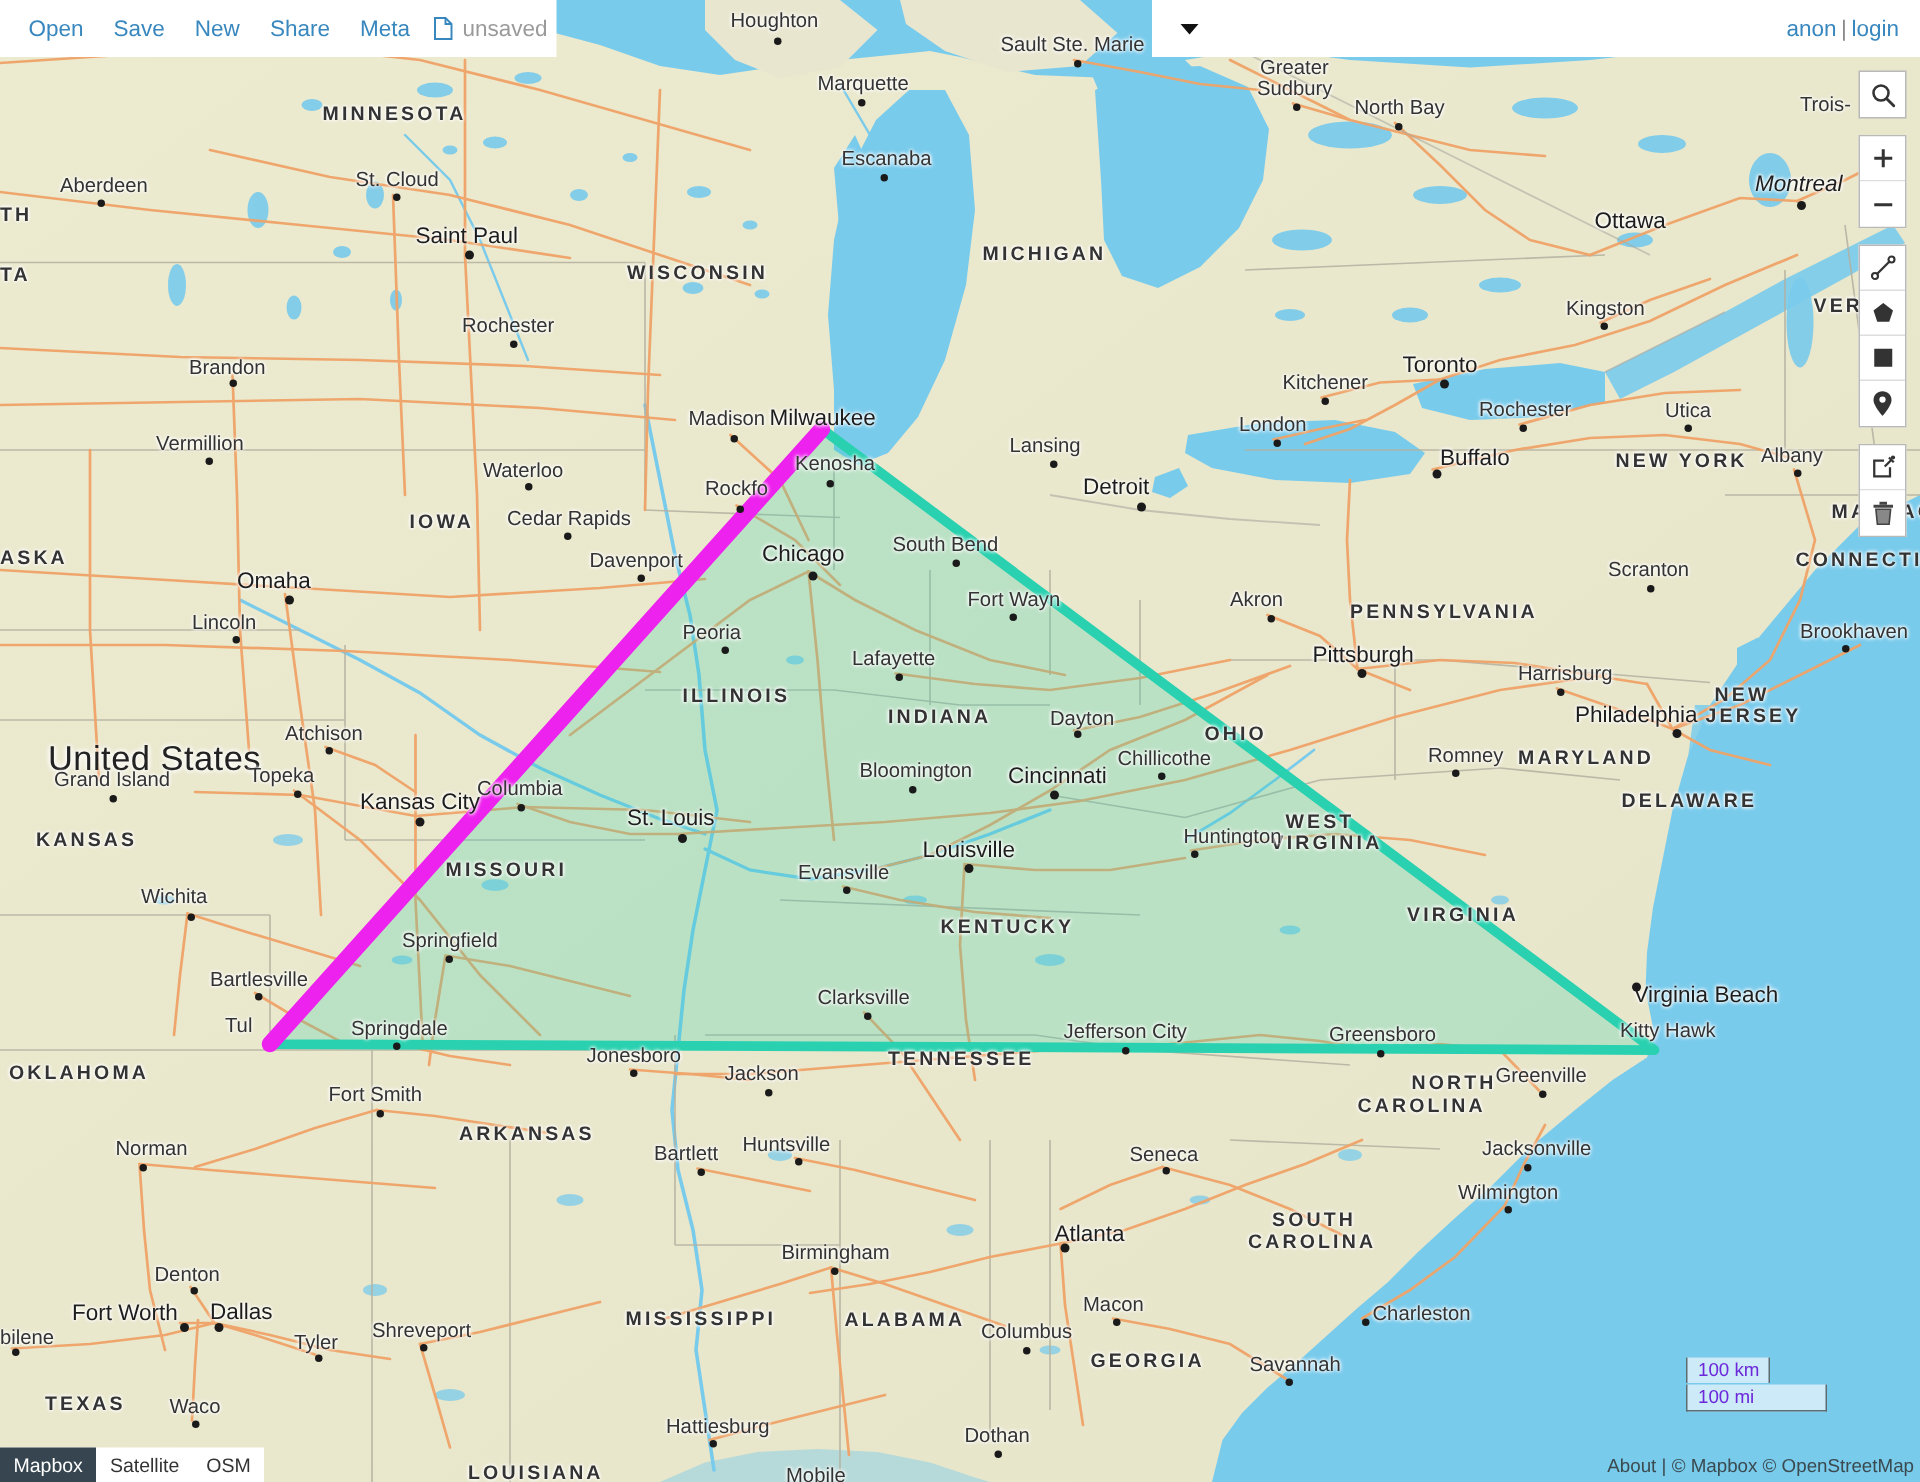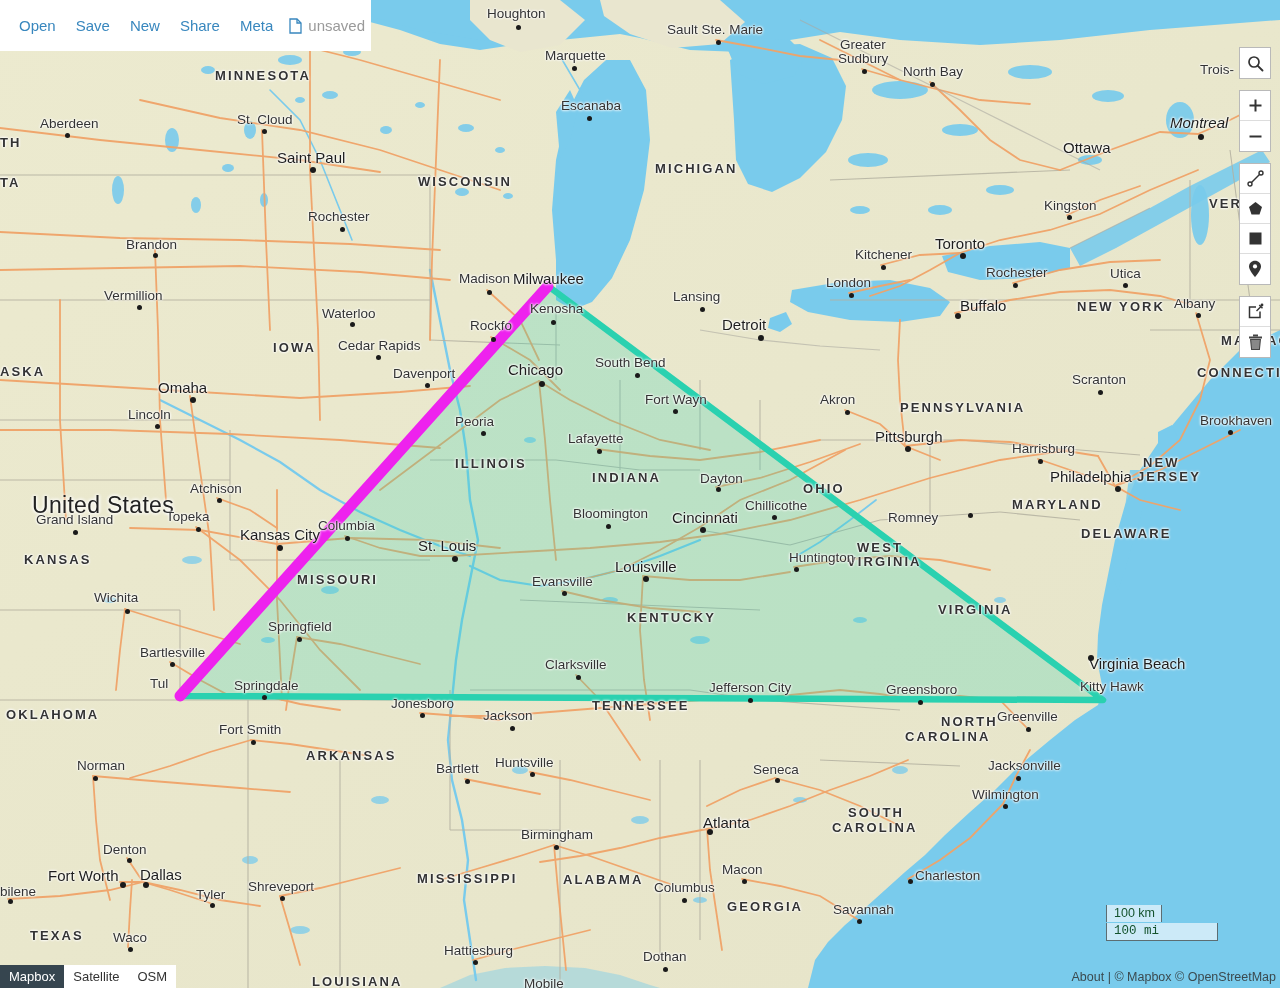--- a/index.html
+++ b/index.html
@@ -14,21 +14,21 @@
   #map-canvas {
     position: absolute;
     inset: 0;
     background: #e9e6cf;
     overflow: hidden;
   }
   .map-layer { position: absolute; inset: 0; }
 
   
   #header { position: absolute; top: 0; left: 0; width: 1280px; height: 38px; z-index: 60; pointer-events: none; }
-  .hdr-panel { position: absolute; top: 0; background: #fff; height: 51px; display: flex; align-items: center; pointer-events: auto; }
+  .hdr-panel { position: absolute; top: 0; background: #fff; height: 38px; display: flex; align-items: center; pointer-events: auto; }
   #hdr-left { left: 0; width: 371px; padding-left: 9px; gap: 0; }
   #hdr-right { left: 768px; width: 512px; padding: 0 14px; justify-content: space-between; }
 
   .nav-link {
     color: #3887be;
     font-size: 15px;
     text-decoration: none;
     padding: 4px 10px;
     cursor: pointer;
     white-space: nowrap;
@@ -79,26 +79,26 @@
   }
   .bm-item { padding: 0 9px; display: flex; align-items: center; cursor: pointer; color: #333; }
   .bm-item.active { background: #36454f; color: #fff; }
 
   
   #scale-bars { position: absolute; right: 62px; bottom: 47px; z-index: 55; display: flex; flex-direction: column; gap: 1px; }
   .scale-bar {
     background: rgba(222,240,250,0.82);
     border: 1px solid #5c6d72;
     border-top: none;
-    color: #14532d; font-size: 12.5px;
+    color: #6d28d9; font-size: 12.5px;
     padding: 1px 6px 2px 7px;
     text-align: left;
   }
   .scale-bar.km { width: 56px; border-bottom: none; border-top: none;}
-  .scale-bar.mi { width: 112px; font-family: Liberation Mono, monospace; }
+  .scale-bar.mi { width: 94px; }
 
   
   #attribution {
     position: absolute; right: 4px; bottom: 4px; z-index: 55;
     font-size: 12.5px; color: #3b4a4f;
   }
   #attribution a { color: #3b4a4f; text-decoration: none; cursor: pointer; }
 
   
   .lbl { position: absolute; white-space: nowrap; pointer-events: none; user-select: none; }
@@ -482,21 +482,21 @@
       <div class="lbl lbl-city" style="left: 1072px; top: 372px;">Scranton</div>
       <div class="city-dot" style="left: 1098px; top: 390px;"></div>
       <div class="lbl lbl-city-major" style="left: 1050px; top: 468px;">Philadelphia</div>
       <div class="city-dot big" style="left: 1115px; top: 486px;"></div>
       <div class="lbl lbl-city" style="left: 1012px; top: 441px;">Harrisburg</div>
       <div class="city-dot" style="left: 1038px; top: 459px;"></div>
       <div class="lbl lbl-city-major" style="left: 875px; top: 428px;">Pittsburgh</div>
       <div class="city-dot big" style="left: 905px; top: 446px;"></div>
       <div class="lbl lbl-city" style="left: 820px; top: 392px;">Akron</div>
       <div class="city-dot" style="left: 845px; top: 410px;"></div>
-      <div class="lbl lbl-city" style="left: 888px; top: 496px; margin-top: 14px;">Romney</div>
+      <div class="lbl lbl-city" style="left: 952px; top: 496px;">Romney</div>
       <div class="city-dot" style="left: 968px; top: 513px;"></div>
       <div class="lbl lbl-city" style="left: 40px; top: 116px;">Aberdeen</div>
       <div class="city-dot" style="left: 65px; top: 133px;"></div>
       <div class="lbl lbl-city" style="left: 237px; top: 112px;">St. Cloud</div>
       <div class="city-dot" style="left: 262px; top: 129px;"></div>
       <div class="lbl lbl-city-major" style="left: 277px; top: 149px;">Saint Paul</div>
       <div class="city-dot big" style="left: 310px; top: 167px;"></div>
       <div class="lbl lbl-city" style="left: 308px; top: 209px;">Rochester</div>
       <div class="city-dot" style="left: 340px; top: 227px;"></div>
       <div class="lbl lbl-city" style="left: 126px; top: 237px;">Brandon</div>
@@ -647,20 +647,28 @@
       <span class="doc-icon">
         <svg width="13" height="16" viewBox="0 0 13 16">
           <path d="M1,1 L8,1 L12,5 L12,15 L1,15 Z" fill="#fff" stroke="#3887be" stroke-width="1.3"></path>
           <path d="M8,1 L8,5 L12,5" fill="none" stroke="#3887be" stroke-width="1.3"></path>
         </svg>
       </span>
       <span class="file-name">unsaved</span>
     </div>
   </div>
 
+  <div class="hdr-panel" id="hdr-right">
+    <div class="caret-btn">
+      <span class="tri"></span>
+    </div>
+    <div class="auth">
+      <a>anon</a><span class="sep">|</span><a>login</a>
+    </div>
+  </div>
 </div>
 
 <div id="right-tools">
 
   <div class="tool-group">
     <div class="tool-btn">
       <span>
         <svg width="17" height="17" viewBox="0 0 17 17">
           <circle cx="7" cy="7" r="5" fill="none" stroke="#333" stroke-width="1.7"></circle>
           <line x1="10.8" y1="10.8" x2="15.5" y2="15.5" stroke="#333" stroke-width="1.9" stroke-linecap="round"></line>

